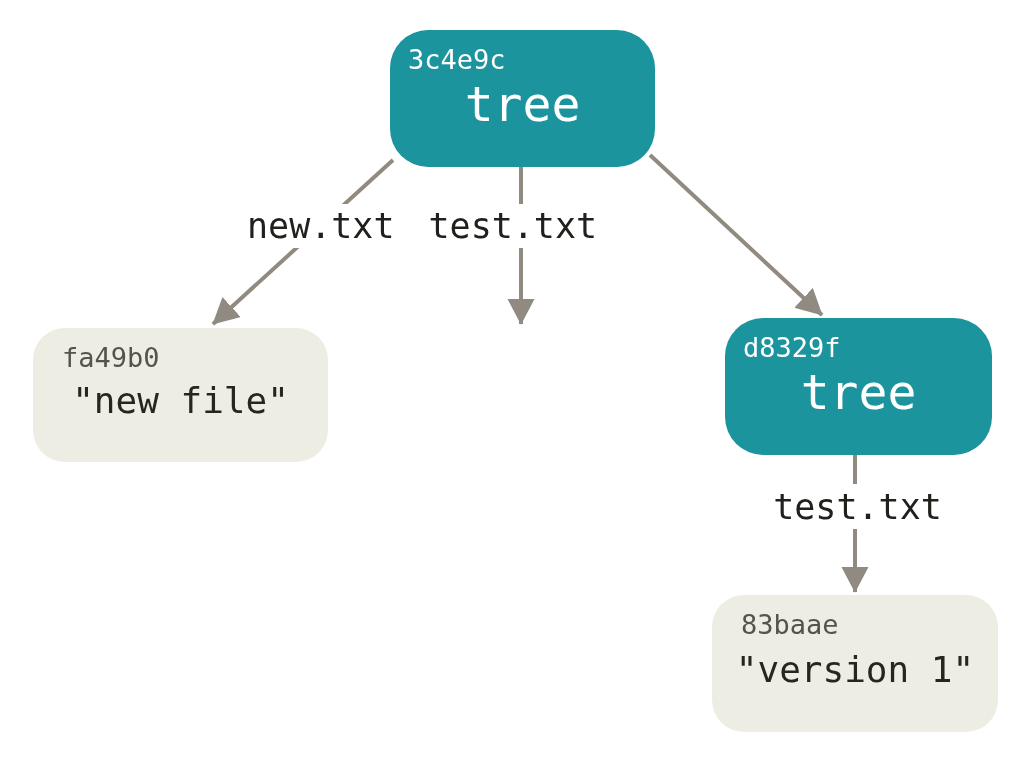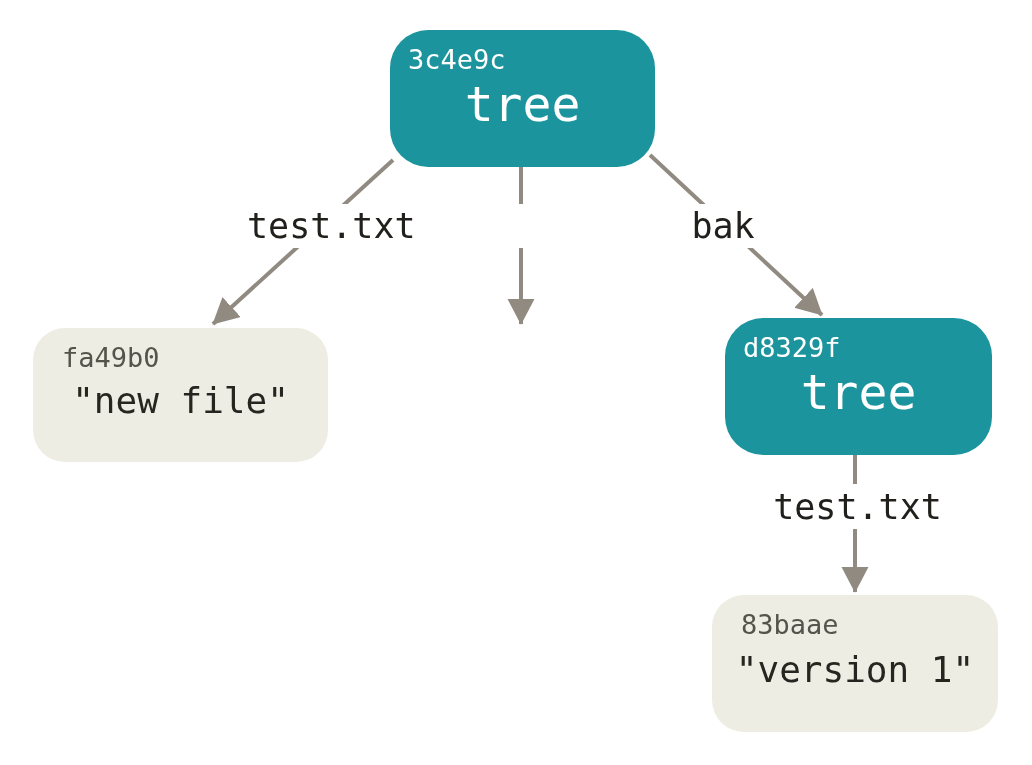--- a/index.html
+++ b/index.html
@@ -119,26 +119,24 @@
       <line x1="855" y1="455" x2="855" y2="592" marker-end="url(#arrowhead)"></line>
     </g>
   </svg>
 
   <div class="node tree n-root">
     <div class="hash">3c4e9c</div>
     <div class="node-label">tree</div>
   </div>
 
   <div class="edge-label-bar double">
+    <span>new.txt</span>
     <span>test.txt</span>
   </div>
 
-  <div class="edge-label-bar bak">
-    <span>bak</span>
-  </div>
 
   <div class="node blob n-new">
     <div class="hash">fa49b0</div>
     <div class="node-label">"new file"</div>
   </div>
 
 
   <div class="node tree n-bak">
     <div class="hash">d8329f</div>
     <div class="node-label">tree</div>

